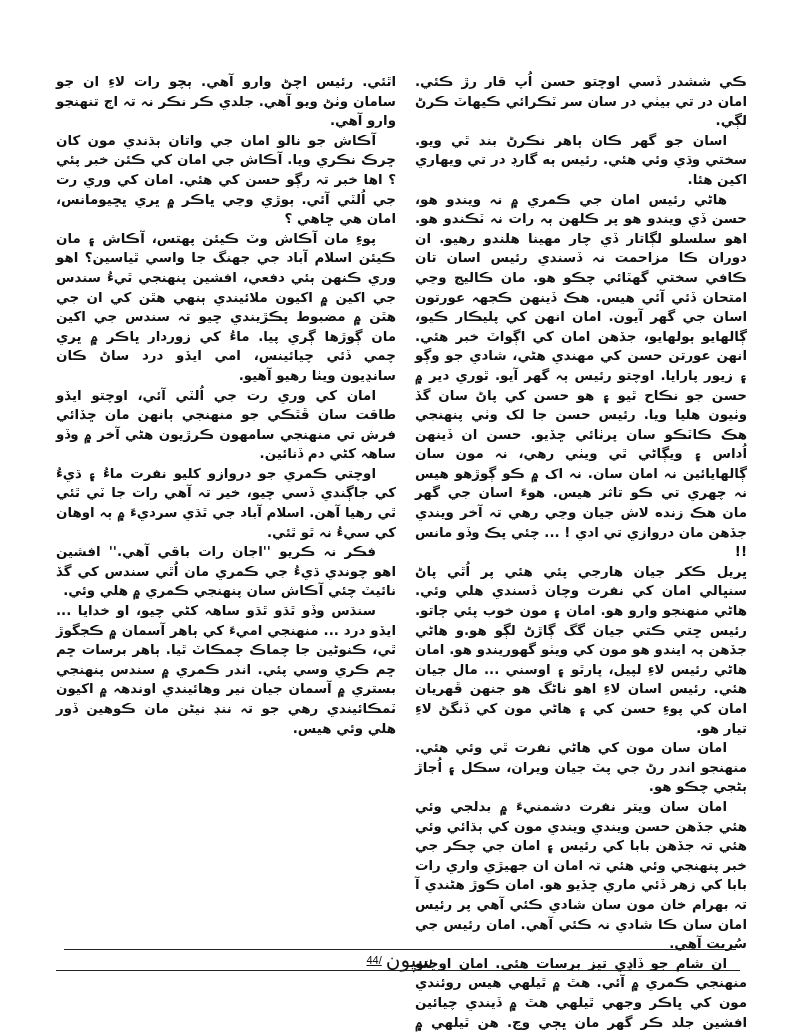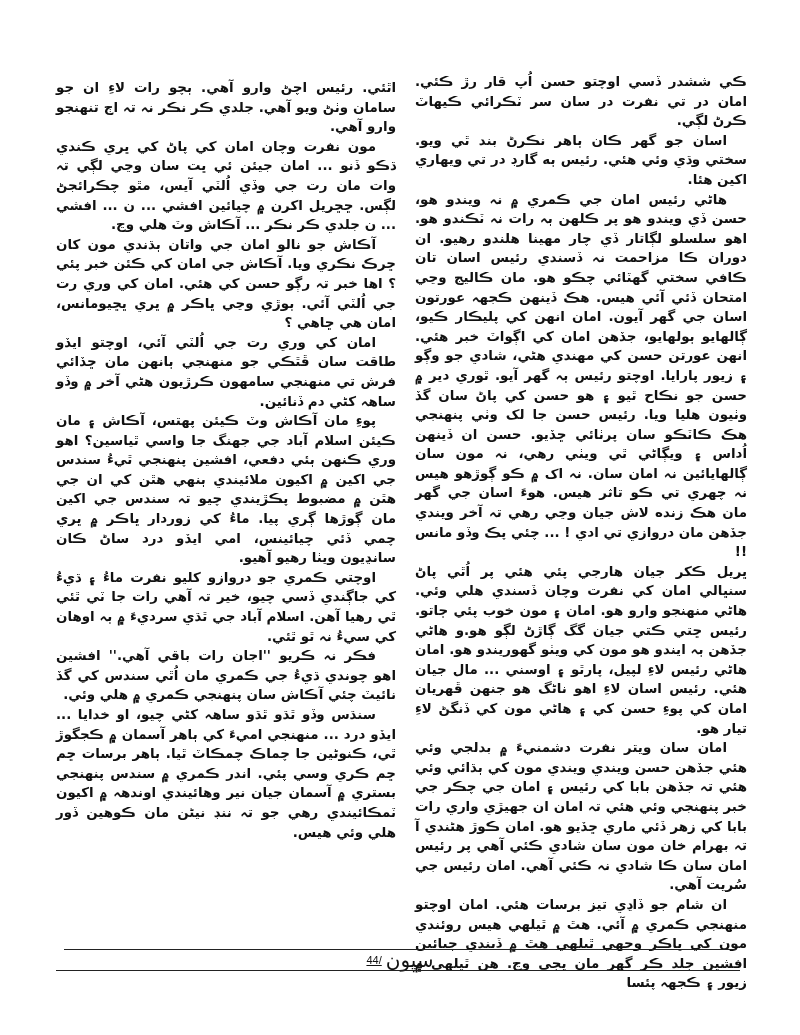--- a/index.html
+++ b/index.html
@@ -2,52 +2,52 @@
 <html><head>
 <meta charset="utf-8">
 <style>
   html, body { margin:0; padding:0; background:#ffffff; }
   body { width:800px; height:1035px; position:relative; overflow:hidden;
          font-family:"DejaVu Sans", sans-serif; color:#111; }
   .page { position:absolute; left:0; top:0; width:800px; height:1035px; }
   .col { position:absolute; top:72px; direction:rtl; text-align:justify;
          font-size:13.4px; line-height:19.6px; font-weight:bold; }
   .col-right { left:415px; width:332px; }
-  .col-left  { left:56px;  width:340px;margin-top:6px; }
+  .col-left  { left:56px;  width:340px; }
   .col p { margin:0; text-indent:20px; }
   .col p.noindent { text-indent:0; }
   .footer-rule-top { position:absolute; left:64px; width:672px; top:949px;
                      height:0; border-top:1.5px solid #222; }
   .footer-rule-bottom { position:absolute; left:56px; width:684px; top:970px;
                         height:0; border-top:1.5px solid #222; }
   .footer { position:absolute; left:0; width:800px; top:950px; height:20px;
             display:flex; justify-content:center; align-items:center; gap:4px; }
   .footer .mag { font-weight:normal; font-size:20px; direction:rtl; }
   .footer .pg { font-size:11px; text-decoration:underline; font-family:"Liberation Sans", sans-serif; }
 </style>
 </head>
 <body>
 
 <div class="page">
 
   <div class="col col-right">
-    <p class="noindent">ڪي ششدر ڏسي اوچتو حسن اُپ قار رڙ ڪئي. امان در تي نفرت در سان سر ٽڪرائي ڪيهاٽ ڪرڻ لڳي.</p>
+    <p class="noindent">ڪي ششدر ڏسي اوچتو حسن اُپ قار رڙ ڪئي. امان در تي بيٺي در سان سر ٽڪرائي ڪيهاٽ ڪرڻ لڳي.</p>
     <p>اسان جو گهر ڪان ٻاهر نڪرڻ بند ٿي ويو. سختي وڌي وئي هئي. رئيس ٻه گارڊ در تي ويهاري اکين هئا.</p>
     <p>هاڻي رئيس امان جي ڪمري ۾ نہ ويندو هو، حسن ڏي ويندو هو پر ڪلهن ٻہ رات نہ ٽڪندو هو. اهو سلسلو لڳاتار ڏي چار مهينا هلندو رهيو. ان دوران ڪا مزاحمت نہ ڏسندي رئيس اسان تان ڪافي سختي گهٽائي چڪو هو. مان ڪاليج وڃي امتحان ڏئي آئي هيس. هڪ ڏينهن ڪجهہ عورتون اسان جي گهر آيون. امان انهن کي پليڪار ڪيو، ڳالهايو ٻولهايو، جڏهن امان کي اڳواٽ خبر هئي. انهن عورتن حسن کي مهندي هڻي، شادي جو وڳو ۽ زيور پارايا. اوچتو رئيس ٻہ گهر آيو. ٿوري دير ۾ حسن جو نڪاح ٿيو ۽ هو حسن کي پاڻ سان گڏ وٺيون هليا ويا. رئيس حسن جا لک وٺي پنهنجي هڪ ڪاٽڪو سان پرٺائي ڇڏيو. حسن ان ڏينهن اُداس ۽ ويڳاڻي ٿي ويٺي رهي، نہ مون سان ڳالهايائين نہ امان سان. نہ اک ۾ ڪو ڳوڙهو هيس نہ چهري تي ڪو تاثر هيس. هوءَ اسان جي گهر مان هڪ زنده لاش جيان وڃي رهي تہ آخر ويندي جڏهن مان دروازي تي ادي ! ... چئي پڪ وڏو مانس !!</p>
     <p class="noindent">ڀريل ڪکر جيان هارجي پئي هئي پر اُٿي پاڻ سنڀالي امان کي نفرت وچان ڏسندي هلي وئي. هاڻي منهنجو وارو هو. امان ۽ مون خوب پئي ڄاتو. رئيس ڇتي ڪتي جيان گگ ڳاڙڻ لڳو هو.و هاڻي جڏهن ٻہ ايندو هو مون کي ويٺو گهوريندو هو. امان هاڻي رئيس لاءِ لپيل، پارٿو ۽ اوسني ... مال جيان هئي. رئيس اسان لاءِ اهو ناڻگ هو جنهن ڦهريان امان کي پوءِ حسن کي ۽ هاڻي مون کي ڏنگڻ لاءِ تيار هو.</p>
+    <p>امان سان مون کي هاڻي نفرت ٿي وئي هئي. منهنجو اندر رڻ جي پٽ جيان ويران، سڪل ۽ اُجاڙ ٻڻجي چڪو هو.</p>
     <p>امان سان ويتر نفرت دشمنيءَ ۾ بدلجي وئي هئي جڏهن حسن ويندي ويندي مون کي ٻڌائي وئي هئي تہ جڏهن بابا کي رئيس ۽ امان جي چڪر جي خبر پنهنجي وئي هئي تہ امان ان جهيڙي واري رات بابا کي زهر ڏئي ماري ڇڏيو هو. امان ڪوڙ هڻندي آ تہ بهرام خان مون سان شادي ڪئي آهي پر رئيس امان سان ڪا شادي نہ ڪئي آهي. امان رئيس جي سُريت آهي.</p>
     <p>ان شام جو ڏاڍي تيز برسات هئي. امان اوچتو منهنجي ڪمري ۾ آئي. هٿ ۾ ٿيلهي هيس روئندي مون کي ڀاڪر وجهي ٿيلهي هٿ ۾ ڏيندي چيائين افشين جلد ڪر گهر مان ڀڄي وڃ. هن ٿيلهي ۾ زيور ۽ ڪجهہ پئسا</p>
   </div>
 
   <div class="col col-left">
     <p class="noindent">اٿئي. رئيس اچڻ وارو آهي. ٻچو رات لاءِ ان جو سامان وٺڻ ويو آهي. جلدي ڪر نڪر نہ تہ اڄ تنهنجو وارو آهي.</p>
-    <p>مون نفرت وچان امان کي پاڻ کي ڀري ڪندي ڌڪو ڏنو ... امان جيئن ئي ڀت سان وڃي لڳي تہ وات مان رت جي وڏي اُلٽي آيس، مٿو چڪرائجڻ لڳس. ڇڇريل اکرن ۾ چيائين افشي ... ن ... افشي ... ن جلدي ڪر نڪر ... آڪاش وٽ هلي وڃ.</p>
     <p>آڪاش جو نالو امان جي واتان ٻڌندي مون کان ڇرڪ نڪري ويا. آڪاش جي امان کي ڪئن خبر پئي ؟ اها خبر تہ رڳو حسن کي هئي. امان کي وري رت جي اُلٽي آئي. ٻوڙي وڃي ڀاڪر ۾ ڀري ڀڇيومانس، امان هي ڇاهي ؟</p>
+    <p>پوءِ مان آڪاش وٽ ڪيئن پهتس، آڪاش ۽ مان ڪيئن اسلام آباد جي جهنگ جا واسي ٿياسين؟ اهو وري ڪنهن ٻئي دفعي، افشين پنهنجي ٿيءُ سندس جي اکين ۾ اکيون ملائيندي ٻنهي هٿن کي ان جي هٿن ۾ مضبوط پڪڙيندي چيو تہ سندس جي اکين مان ڳوڙها ڳري پيا. ماءُ کي زوردار ڀاڪر ۾ ڀري چمي ڏئي چيائينس، امي ايڏو درد ساڻ ڪان سانڍيون ويٺا رهيو آهيو.</p>
     <p>امان کي وري رت جي اُلٽي آئي، اوچتو ايڏو طاقت سان ڦٿڪي جو منهنجي ٻانهن مان ڇڏائي فرش تي منهنجي سامهون ڪرڙيون هڻي آخر ۾ وڏو ساهہ کڻي دم ڏنائين.</p>
-    <p>پوءِ مان آڪاش وٽ ڪيئن پهتس، آڪاش ۽ مان ڪيئن اسلام آباد جي جهنگ جا واسي ٿياسين؟ اهو وري ڪنهن ٻئي دفعي، افشين پنهنجي ٿيءُ سندس جي اکين ۾ اکيون ملائيندي ٻنهي هٿن کي ان جي هٿن ۾ مضبوط پڪڙيندي چيو تہ سندس جي اکين مان ڳوڙها ڳري پيا. ماءُ کي زوردار ڀاڪر ۾ ڀري چمي ڏئي چيائينس، امي ايڏو درد ساڻ ڪان سانڍيون ويٺا رهيو آهيو.</p>
     <p>اوچتي ڪمري جو دروازو کليو نفرت ماءُ ۽ ڌيءُ کي جاڳندي ڏسي چيو، خير تہ آهي رات جا ٽي ٿئي ٿي رهيا آهن. اسلام آباد جي ٿڌي سرديءَ ۾ ٻہ اوهان کي سيءُ نہ ٿو ٿئي.</p>
     <p>فڪر نہ ڪريو ''اجان رات باقي آهي.'' افشين اهو چوندي ڌيءُ جي ڪمري مان اُٿي سندس کي گڏ نائيٽ چئي آڪاش سان پنهنجي ڪمري ۾ هلي وئي.</p>
     <p>سنڌس وڏو ٿڌو ٿڌو ساهہ کڻي چيو، او خدايا ... ايڏو درد ... منهنجي اميءَ کي ٻاهر آسمان ۾ ڪجگوڙ ٿي، ڪنوڻين جا چماڪ چمڪاٽ ٿيا. ٻاهر برسات ڇم ڇم ڪري وسي پئي. اندر ڪمري ۾ سندس پنهنجي بستري ۾ آسمان جيان نير وهائيندي اوندهہ ۾ اکيون ٽمڪائيندي رهي جو تہ ننڊ نيڻن مان ڪوهين ڏور هلي وئي هيس.</p>
   </div>
 
   <div class="footer-rule-top"></div>
   <div class="footer">
     <span class="pg">44/</span>
     <span class="mag">سپون</span>
   </div>

